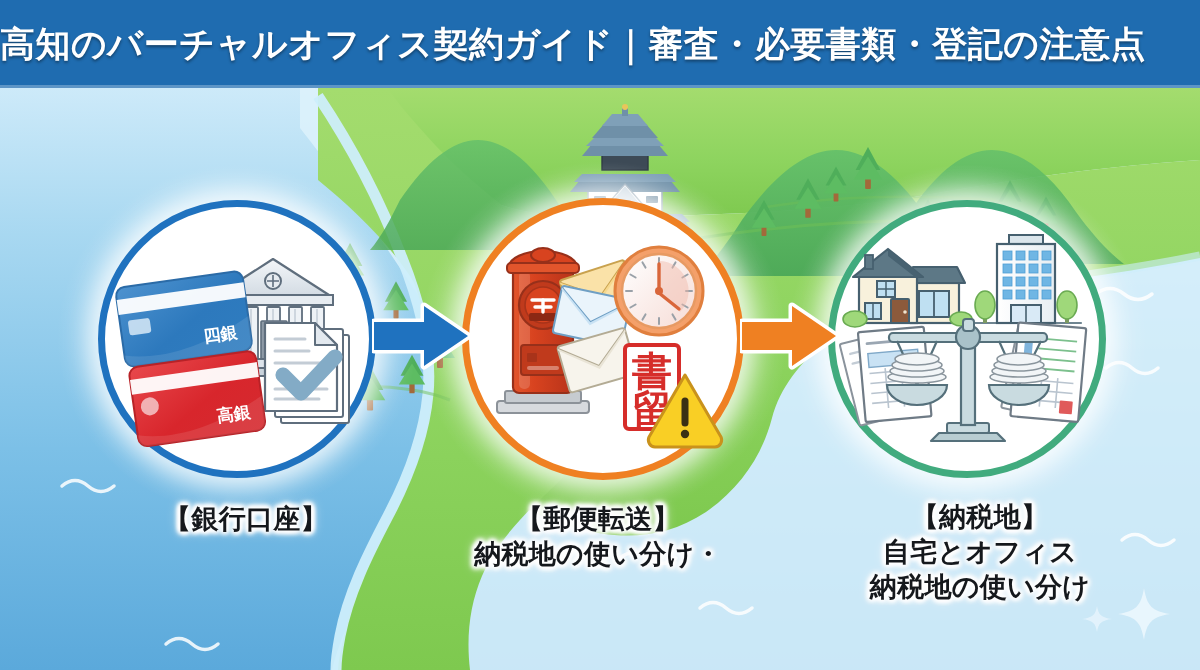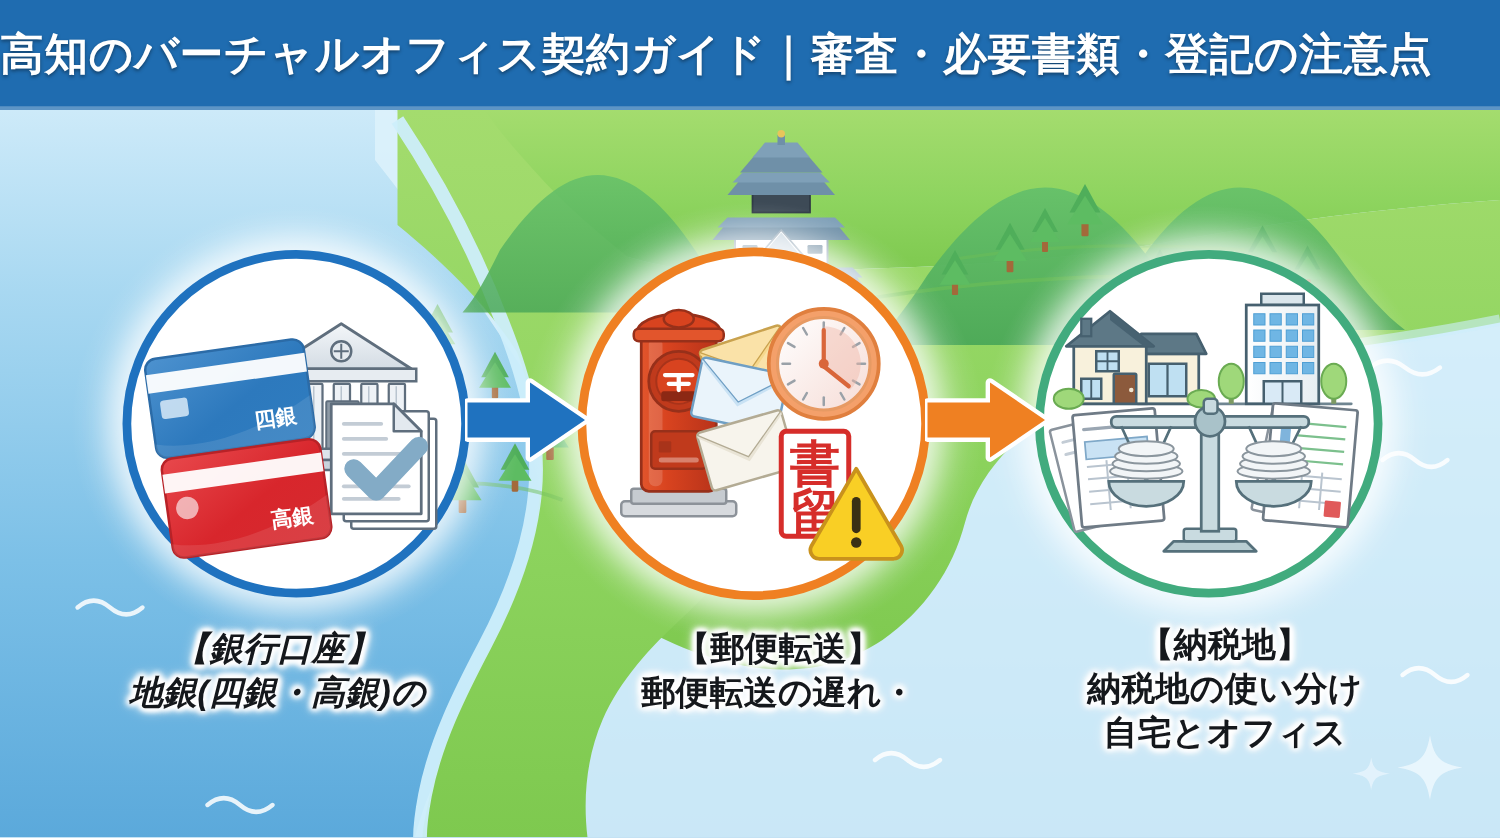--- a/index.html
+++ b/index.html
@@ -97,22 +97,22 @@
     line-height: 1.30;
     letter-spacing: 0.3px;
     text-shadow:
        2px 0 4px #ffffff, -2px 0 4px #ffffff,
        0 2px 4px #ffffff, 0 -2px 4px #ffffff,
        2px 2px 5px #ffffff, -2px -2px 5px #ffffff,
        2px -2px 5px #ffffff, -2px 2px 5px #ffffff,
        0 0 9px #ffffff, 0 0 13px #ffffff;
   }
   .caption .line { display: block; white-space: nowrap; }
-  #caption-1 { left: 44px;  top: 502px; width: 356px; font-style: italic; }
-  #caption-2 { left: 445px; top: 502px; width: 356px; }
+  #caption-1 { left: 68px;  top: 502px; width: 356px; }
+  #caption-2 { left: 420px; top: 502px; width: 356px; }
   #caption-3 { left: 790px; top: 502px; width: 380px; font-family: Liberation Mono, monospace; }
 
   
   .sparkle { position: absolute; z-index: 28; }
 </style>
 </head>
 <body>
 
 <div id="stage">
 
@@ -693,32 +693,31 @@
             <ellipse cx="184" cy="152" rx="22" ry="6"></ellipse>
           </g>
           <path d="M154,178 a30,20 0 0 0 60,0 Z" fill="#c9dbe0" stroke="#55707b" stroke-width="2.2"></path>
         </g>
       </g>
     </svg>
   </div>
 
   <div class="caption" id="caption-1">
     <span class="line">【銀行口座】</span>
-    <span class="line">地銀(四銀・高銀)の</span>
   </div>
 
   <div class="caption" id="caption-2">
     <span class="line">【郵便転送】</span>
-    <span class="line">郵便転送の遅れ・</span>
+    <span class="line">納税地の使い分け・</span>
   </div>
 
   <div class="caption" id="caption-3">
     <span class="line">【納税地】</span>
+    <span class="line">自宅とオフィス</span>
     <span class="line">納税地の使い分け</span>
-    <span class="line">自宅とオフィス</span>
   </div>
 
   <svg class="sparkle" style="left:1116px; top:586px; width:56px; height:56px;" viewBox="0 0 56 56">
     <path d="M28,2 C31,20 36,25 54,28 C36,31 31,36 28,54 C25,36 20,31 2,28 C20,25 25,20 28,2 Z" fill="#eaf6fd" opacity="0.92"></path>
   </svg>
   <svg class="sparkle" style="left:1080px; top:604px; width:34px; height:30px;" viewBox="0 0 34 30">
     <path d="M17,2 C18.6,11 21,13.5 32,15 C21,16.5 18.6,19 17,28 C15.4,19 13,16.5 2,15 C13,13.5 15.4,11 17,2 Z" fill="#eaf6fd" opacity="0.75"></path>
   </svg>
 
 </div>

